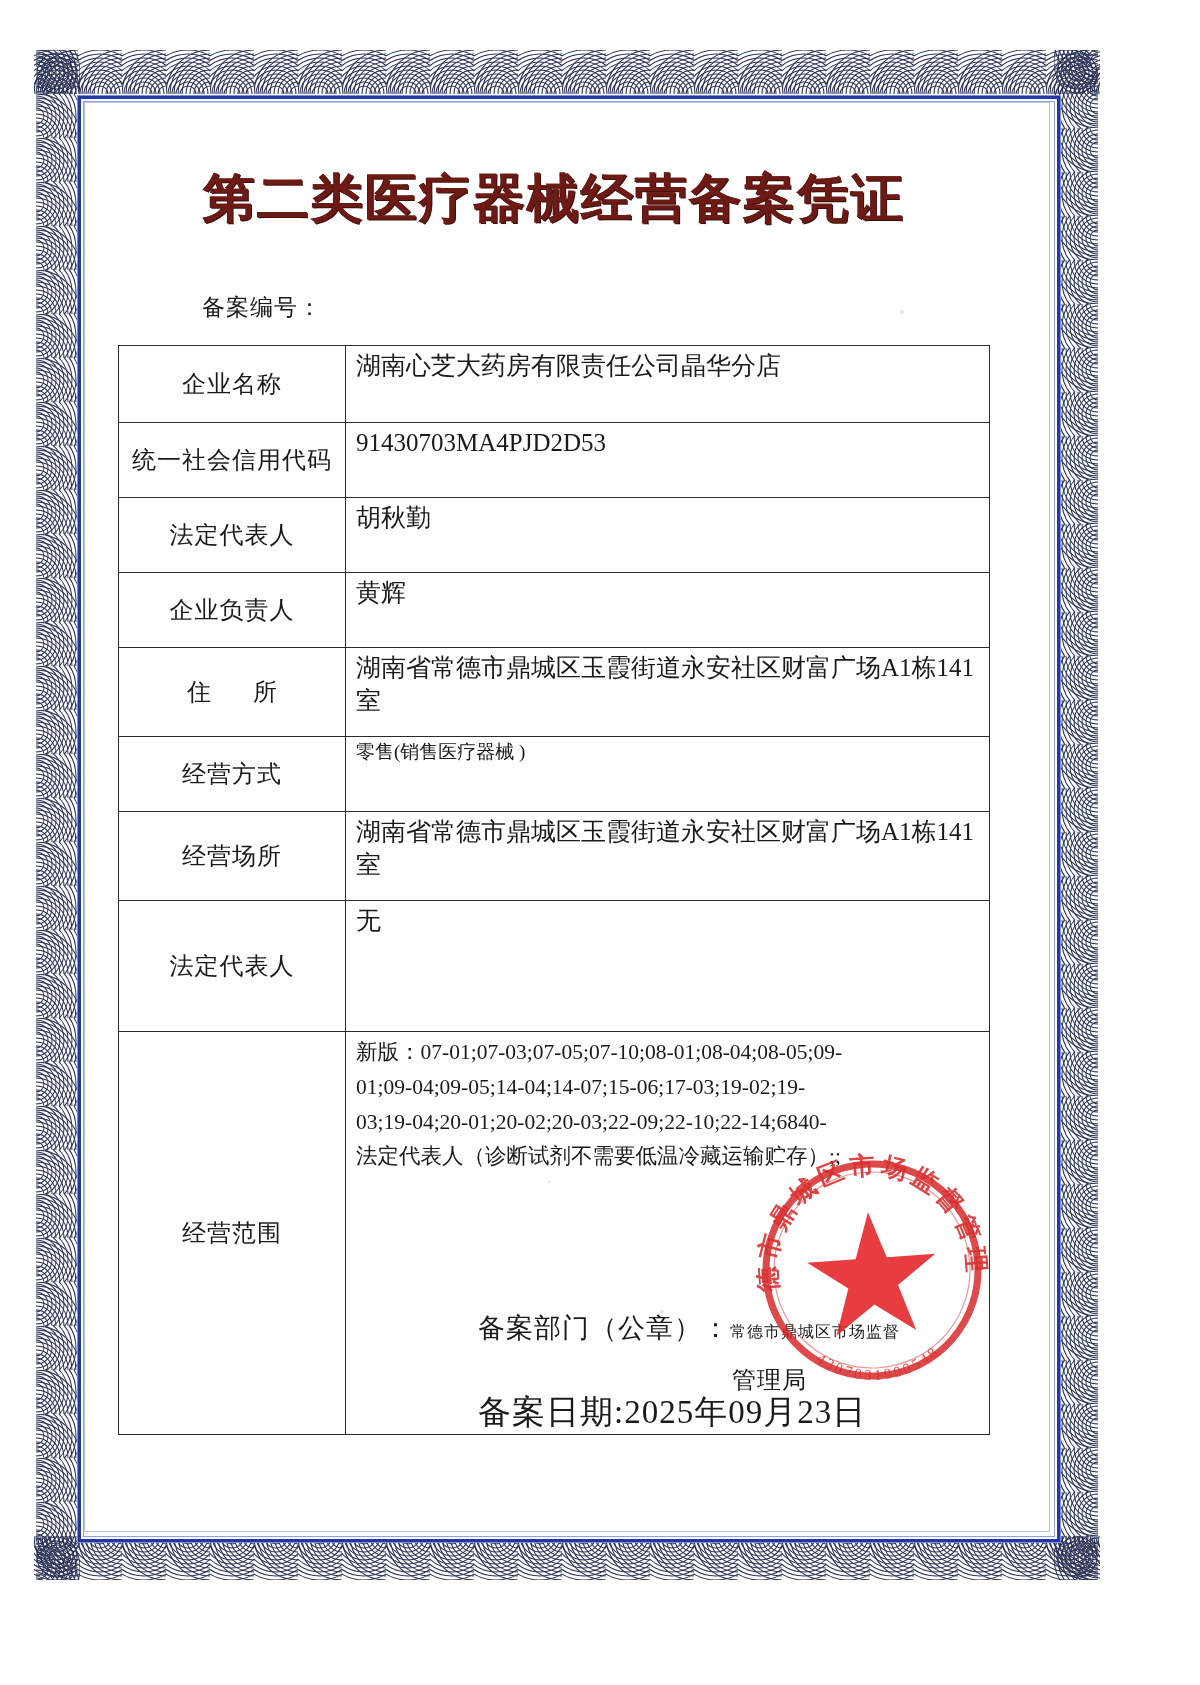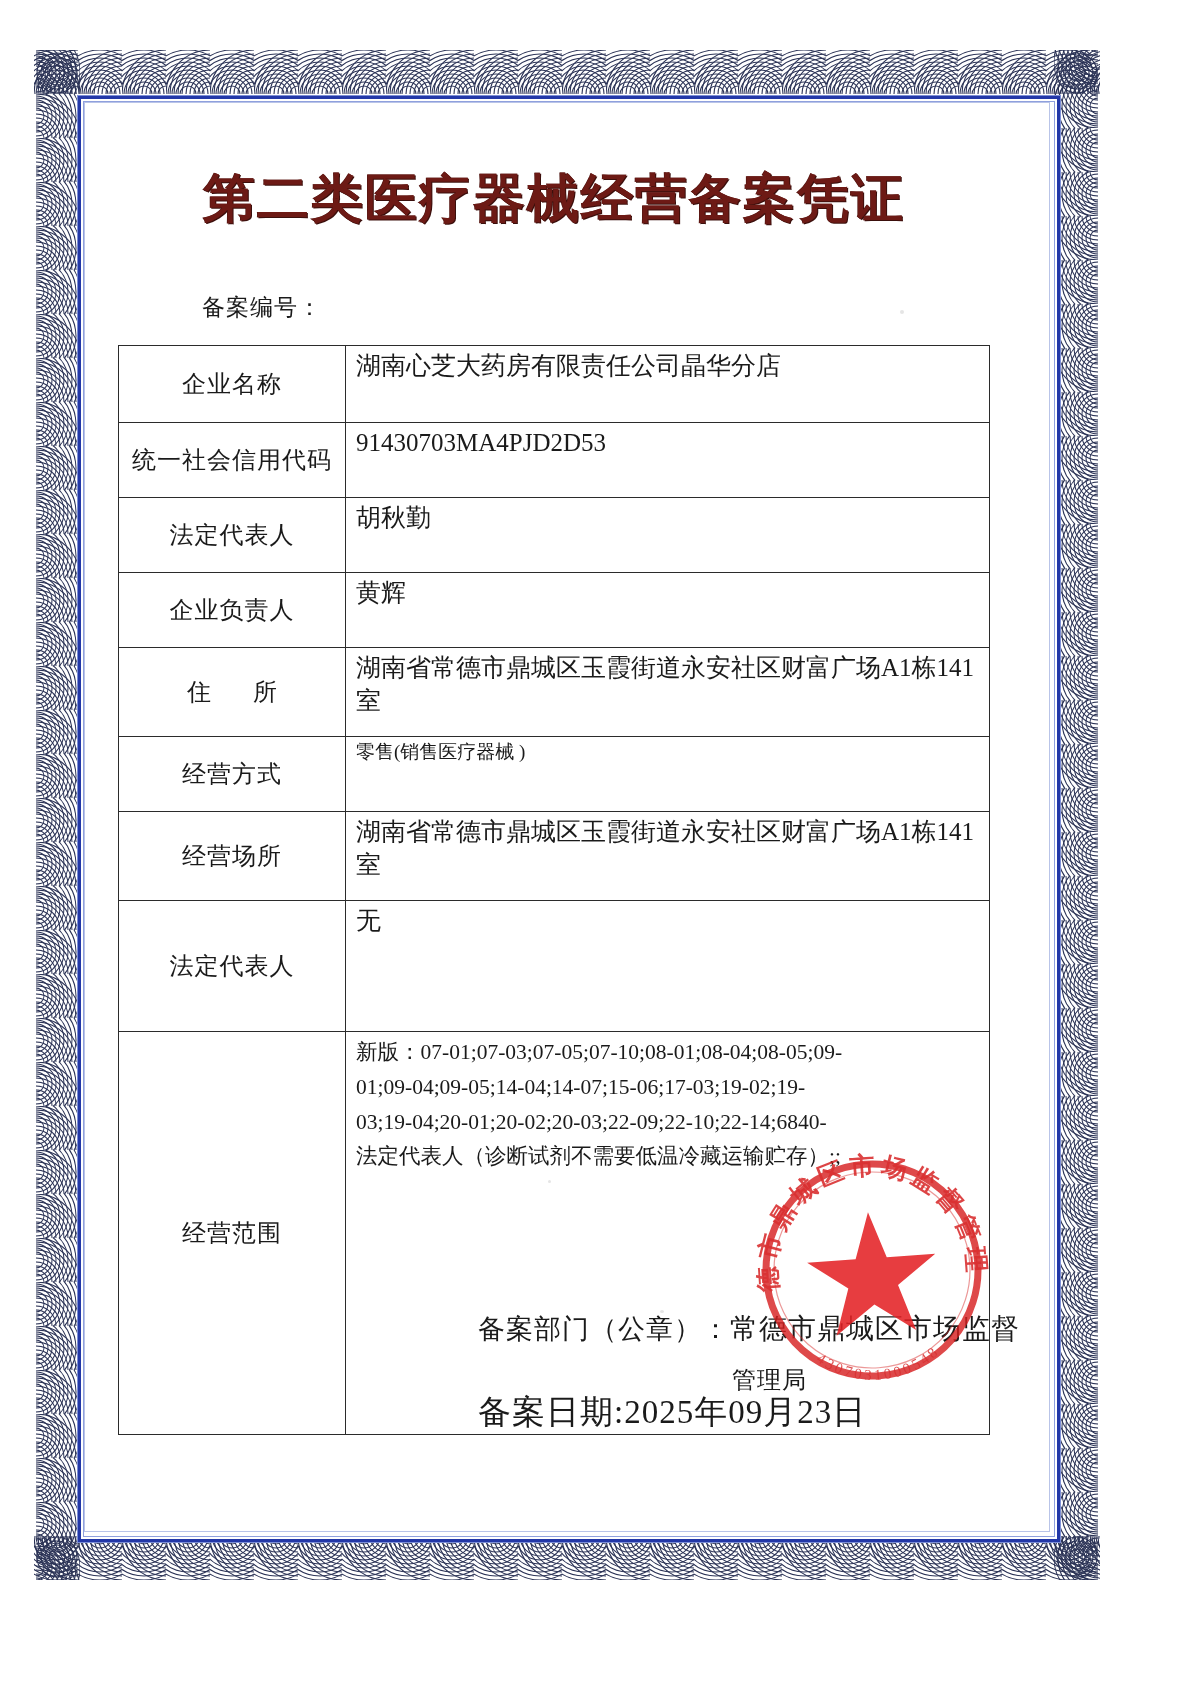--- a/index.html
+++ b/index.html
@@ -96,21 +96,21 @@
   .footer{
     position:absolute;left:0;top:1208px;width:964px;
   }
   .foot-line{
     position:relative;
     font-size:27px;
     letter-spacing:1px;
     white-space:nowrap;
   }
   .foot-dept{position:absolute;left:406px;top:0;}
-  .foot-dept .dept-val{font-size:28px;text-align:right;}
+  .foot-dept .dept-val{font-size:16px;text-align:right;}
   .foot-dept-2{position:absolute;left:660px;top:38px;font-size:24px;margin-top:16px;}
   .foot-date{position:absolute;left:406px;top:80px;font-size:33px;letter-spacing:1px;font-family:Liberation Serif, serif;}
 
   
   .seal{
     position:absolute;left:742px;top:1140px;width:260px;height:260px;
     pointer-events:none;
     opacity:.92;
     transform:rotate(-4deg);
   }

